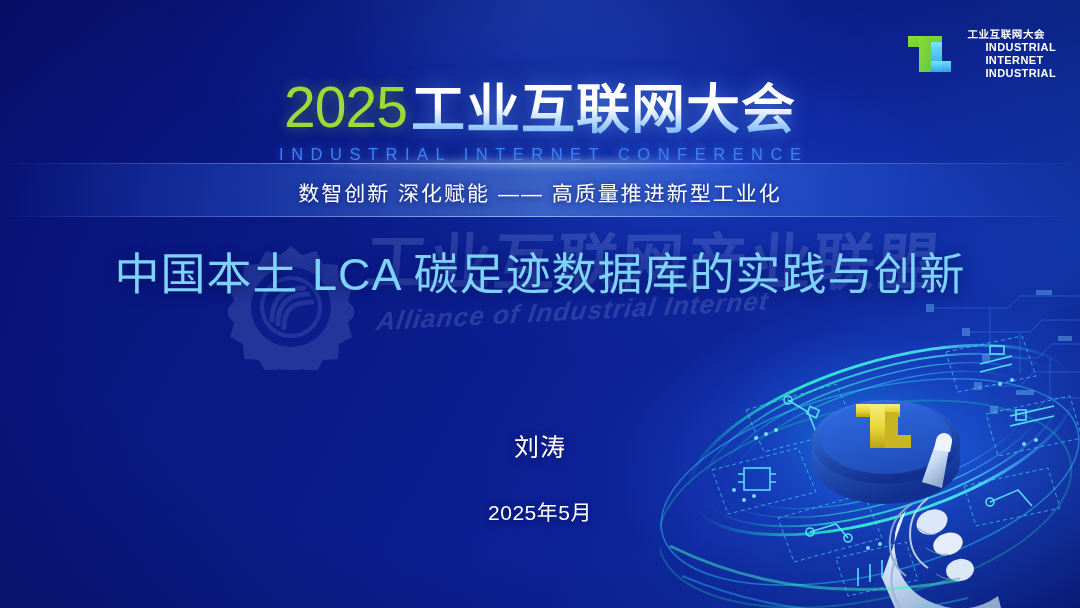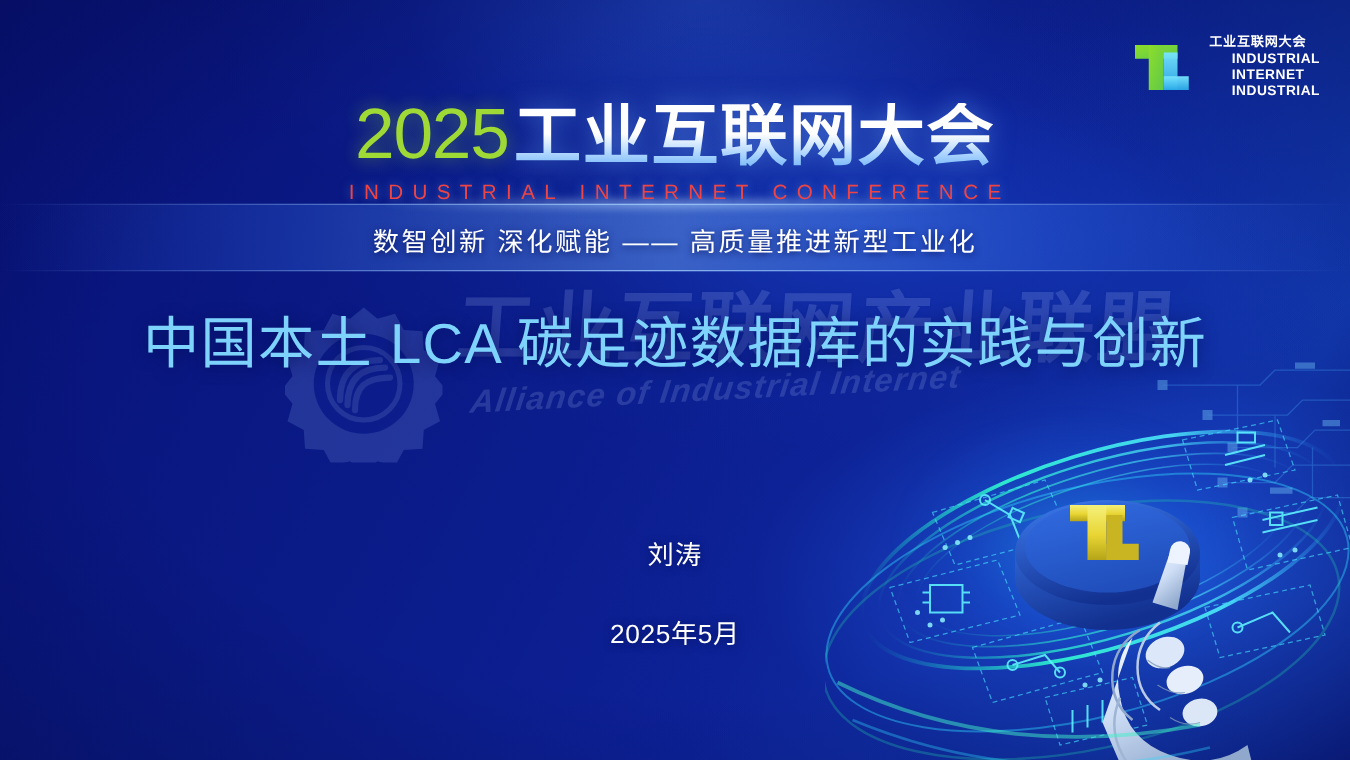--- a/index.html
+++ b/index.html
@@ -111,21 +111,21 @@
   }
   .conf-cn{
     font-size:54px;font-weight:900;line-height:1;letter-spacing:1px;
     background:linear-gradient(180deg,#ffffff 0%,#ffffff 46%,#a8d2ff 78%,#6fb3f7 100%);
     -webkit-background-clip:text;background-clip:text;
     color:transparent;-webkit-text-fill-color:transparent;
     filter:drop-shadow(0 0 10px rgba(120,180,255,0.5));
   }
   .conf-en{
     margin-top:9px;
-    color:#ef4444;
+    color:#3b82f6;
     font-size:16.5px;font-weight:500;
     letter-spacing:7.5px;
     text-indent:7.5px;
     text-shadow:0 0 8px rgba(120,180,255,0.55);
   }
 
   
   .slogan{
     position:absolute;left:0;right:0;top:177px;
     text-align:center;
@@ -147,21 +147,21 @@
     white-space:nowrap;
     text-shadow:0 2px 12px rgba(4,14,80,0.75);
   }
 
   
   .presenter{
     position:absolute;left:0;right:0;top:427px;
     text-align:center;
   }
   .presenter-name{
-    color:#ffffff;font-size:21px;font-weight:400;letter-spacing:1px;
+    color:#ffffff;font-size:25px;font-weight:400;letter-spacing:1px;
     text-shadow:0 1px 7px rgba(4,14,80,0.8);
   }
   .presenter-date{
     margin-top:33px;
     color:#ffffff;font-size:21px;font-weight:400;letter-spacing:0.5px;
     text-shadow:0 1px 7px rgba(4,14,80,0.8);
   }
 
   
   .tech{

